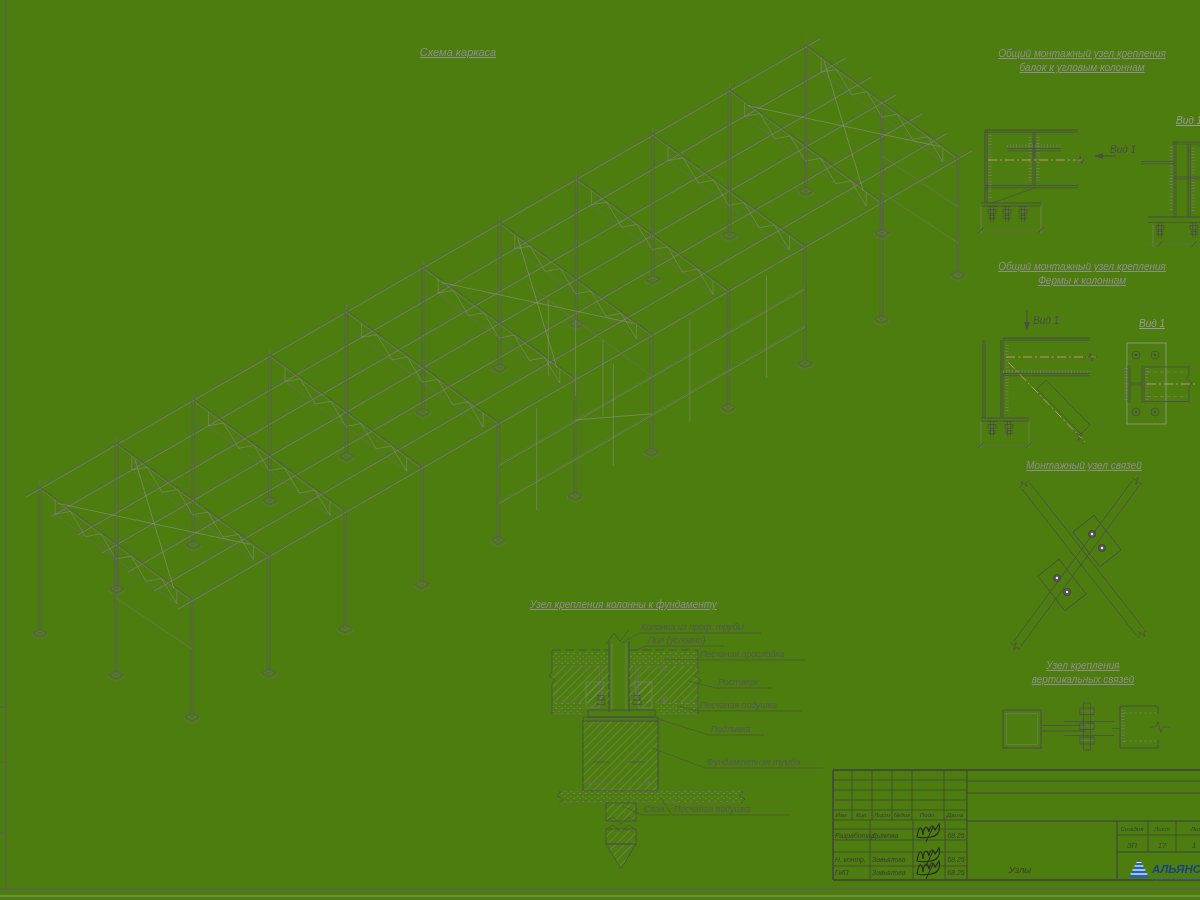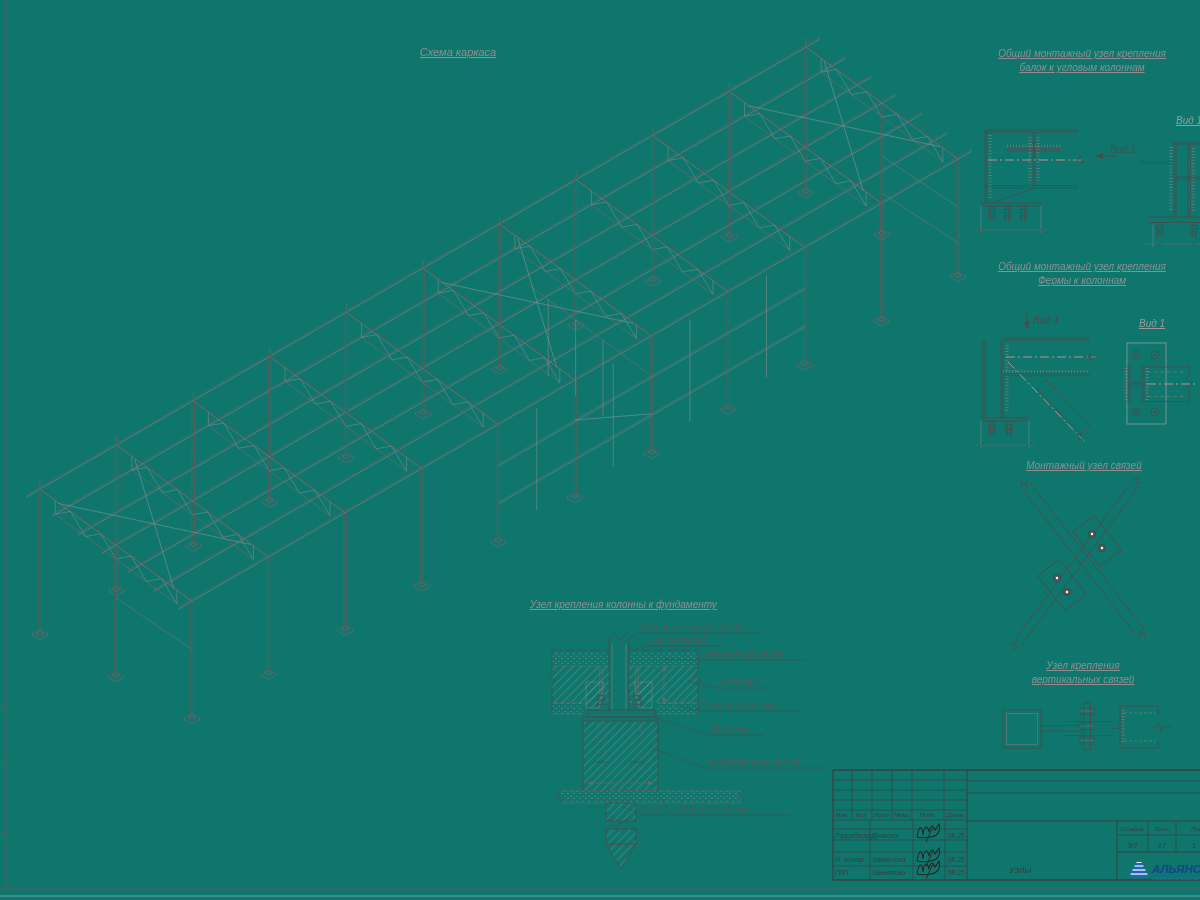--- a/index.html
+++ b/index.html
@@ -1,16 +1,16 @@
 <!DOCTYPE html>
 <html><head>
 <meta charset="utf-8">
 <style>
   html,body{margin:0;padding:0;background:#ffffff;}
-  #page{position:relative;width:1200px;height:900px;background:#0f766e;overflow:hidden;}
+  #page{position:relative;width:1200px;height:900px;background:#4d7c0f;overflow:hidden;}
   svg{position:absolute;left:0;top:0;}
   text{font-family:"Liberation Sans","DejaVu Sans",sans-serif;font-style:italic;}
   .h{fill:#8f8f8f;font-size:10px;text-decoration:underline;}
   .hb{fill:#8f8f8f;font-size:11px;text-decoration:underline;}
   .t{fill:#565656;font-size:8.8px;}
   .v{fill:#4b4b4b;font-size:10px;}
   .vg{fill:#9a9a9a;font-size:10px;text-decoration:underline;}
   .tb{fill:#3c3c3c;font-size:6.8px;}
   .tbh{fill:#3c3c3c;font-size:6.2px;}
   .tbv{fill:#3c3c3c;font-size:7.5px;}

